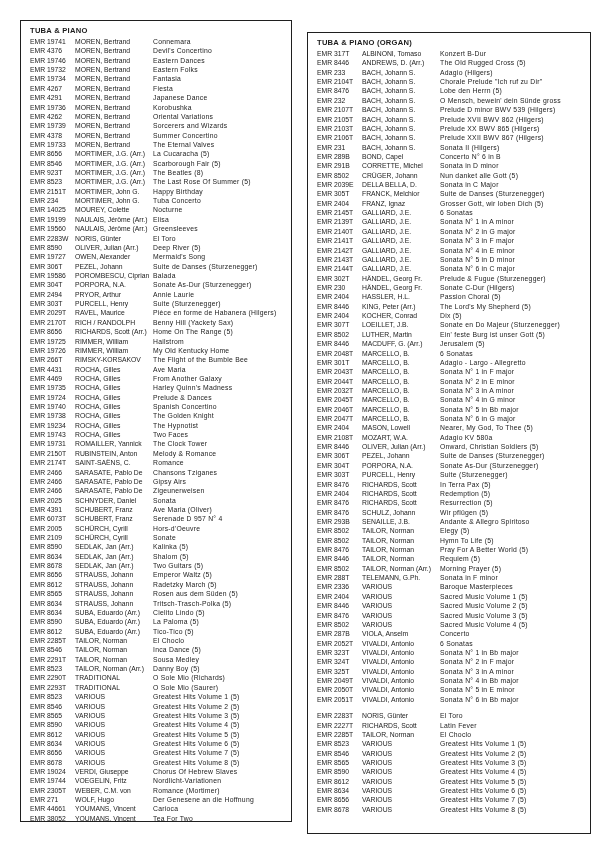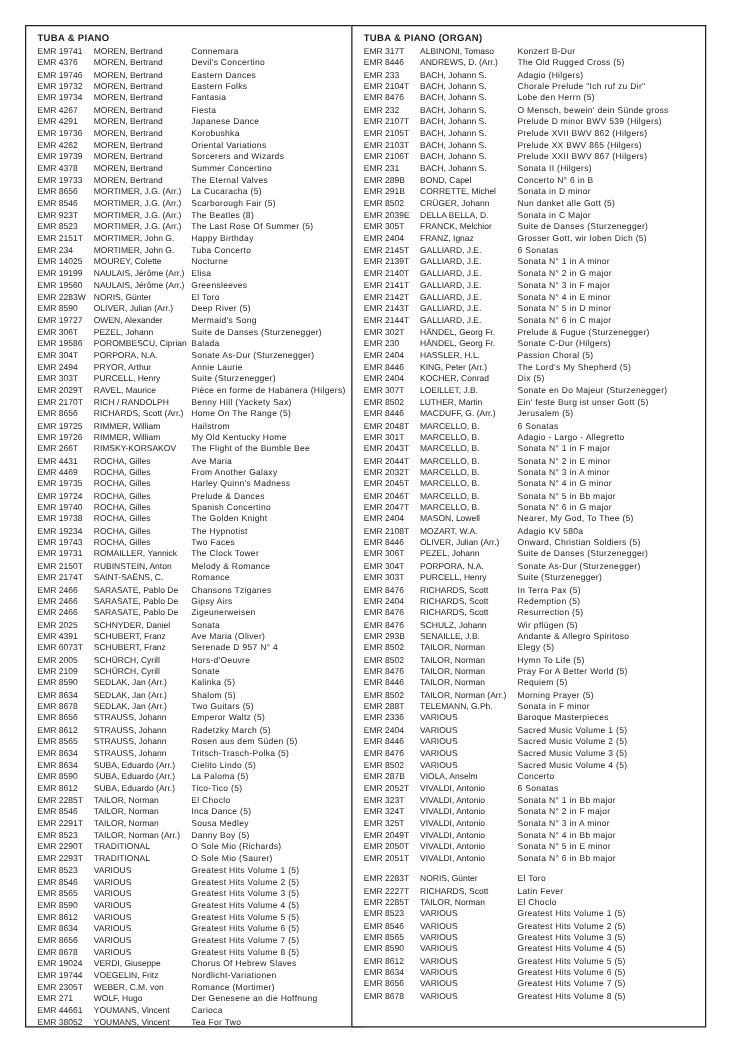--- a/index.html
+++ b/index.html
@@ -7,21 +7,21 @@
     width:600px; height:849px; background:#ffffff; position:relative;
     font-family:"Liberation Sans", sans-serif; color:#1b1b1b;
     -webkit-font-smoothing:antialiased;
   }
   .box {
     position:absolute; top:20px; height:802px; box-sizing:border-box;
     border:1.3px solid #1f1f1f; background:#fff; padding:4px 4px 12px 9px;
     overflow:hidden;
   }
   .box-left  { left:20px;  width:272px; }
-  .box-right { left:281px; width:284px; }
+  .box-right { left:307px; width:284px;margin-top:12px; }
   .sec-title {
     font-weight:bold; font-size:7.6px; line-height:12px; letter-spacing:0.25px;
     white-space:nowrap;
   }
   .sec-gap { height:7px; }
   .rows { }
   .row {
     display:flex; height:9.36px; line-height:9.4px; font-size:6.8px;
     white-space:nowrap; overflow:hidden;
   }

